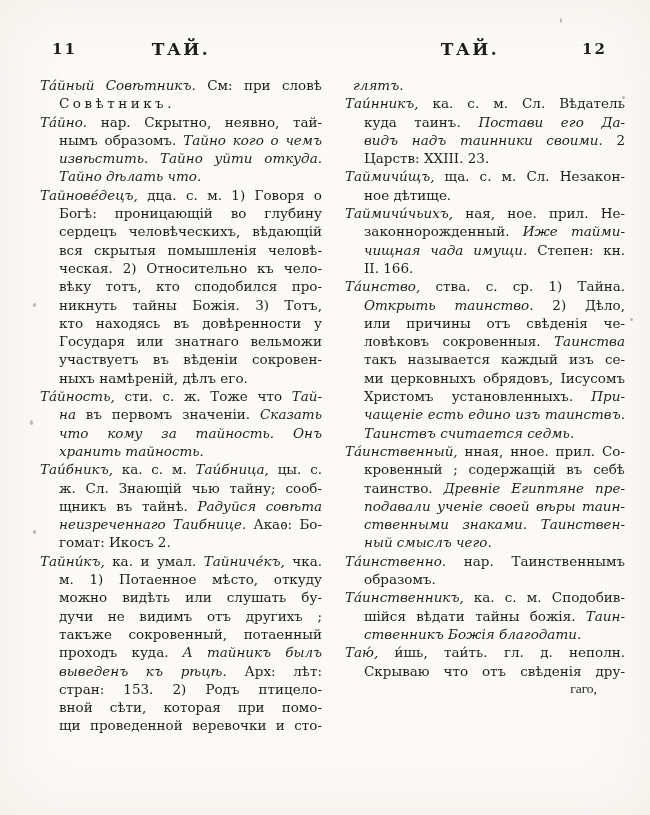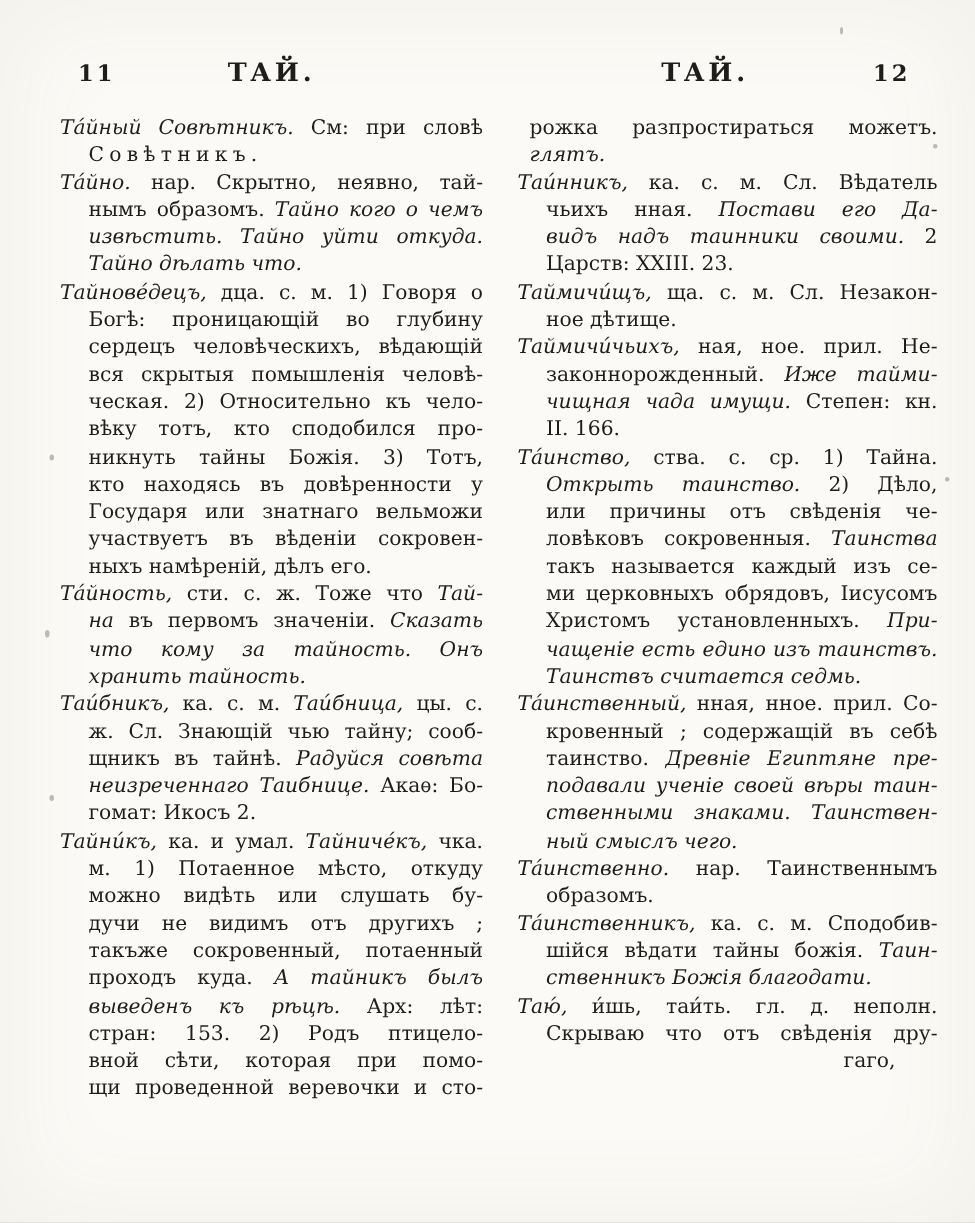--- a/index.html
+++ b/index.html
@@ -28,21 +28,21 @@
   .col { position:absolute; top:76px; }
   .col.left  { left:40px;  width:282px; }
   .col.right { left:345px; width:280px; }
   .line {
     font-size:13.5px;
     line-height:18.3px; height:18.3px;
     text-align:justify; text-align-last:justify;
     overflow:hidden;
   }
   .line.end   { text-align-last:left; }
-  .line.right { text-align:left; text-align-last:right; padding-right:28px; }
+  .line.right { text-align:left; text-align-last:right; padding-right:28px;font-family:Liberation Serif, serif; }
   .line.ind1  { padding-left:19px; }
   .line.ind2  { padding-left:8px; }
   .line.ls    { letter-spacing:3.5px; }
   .it { font-style:italic; }
   .speck {
     position:absolute; background:#8a8578; border-radius:50%;
     opacity:0.55;
   }
 </style>
 </head>
@@ -87,24 +87,23 @@
       <div class="line ind1"><span>можно видѣть или слушать бу-</span></div>
       <div class="line ind1"><span>дучи не видимъ отъ другихъ ;</span></div>
       <div class="line ind1"><span>такъже сокровенный, потаенный</span></div>
       <div class="line ind1"><span>проходъ куда. </span><span class="it">А тайникъ былъ</span></div>
       <div class="line ind1"><span class="it">выведенъ къ рѣцѣ.</span><span> Арх: лѣт:</span></div>
       <div class="line ind1"><span>стран: 153. 2) Родъ птицело-</span></div>
       <div class="line ind1"><span>вной сѣти, которая при помо-</span></div>
       <div class="line ind1"><span>щи проведенной веревочки и сто-</span></div>
     </div>
   <div class="col right">
-      <div class="line ind2"><span>рожка разпростираться можетъ.</span></div>
       <div class="line ind2 end"><span class="it">глятъ.</span></div>
       <div class="line"><span class="it">Таи́нникъ,</span><span> ка. с. м. Сл. Вѣдатель</span></div>
-      <div class="line ind1"><span>чьихъ нная. </span><span class="it">Постави его Да-</span></div>
+      <div class="line ind1"><span>куда таинъ. </span><span class="it">Постави его Да-</span></div>
       <div class="line ind1"><span class="it">видъ надъ таинники своими.</span><span> 2</span></div>
       <div class="line ind1 end"><span>Царств: XXIII. 23.</span></div>
       <div class="line"><span class="it">Таймичи́щъ,</span><span> ща. с. м. Сл. Незакон-</span></div>
       <div class="line ind1 end"><span>ное дѣтище.</span></div>
       <div class="line"><span class="it">Таймичи́чьихъ,</span><span> ная, ное. прил. Не-</span></div>
       <div class="line ind1"><span>законнорожденный. </span><span class="it">Иже тайми-</span></div>
       <div class="line ind1"><span class="it">чищная чада имущи.</span><span> Степен: кн.</span></div>
       <div class="line ind1 end"><span>II. 166.</span></div>
       <div class="line"><span class="it">Та́инство,</span><span> ства. с. ср. 1) Тайна.</span></div>
       <div class="line ind1"><span class="it">Открыть таинство.</span><span> 2) Дѣло,</span></div>

